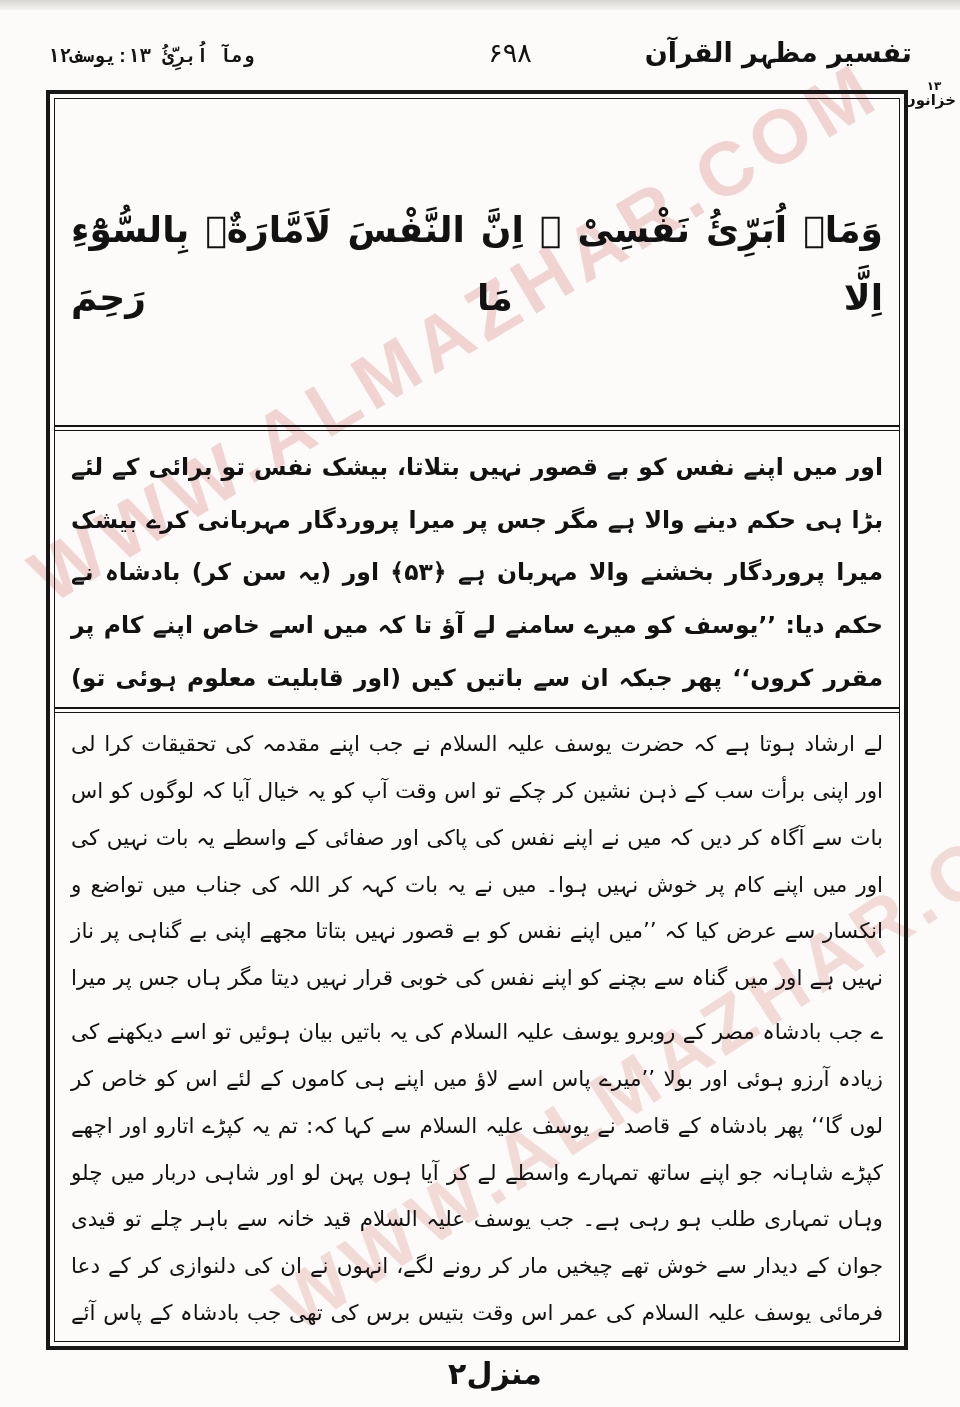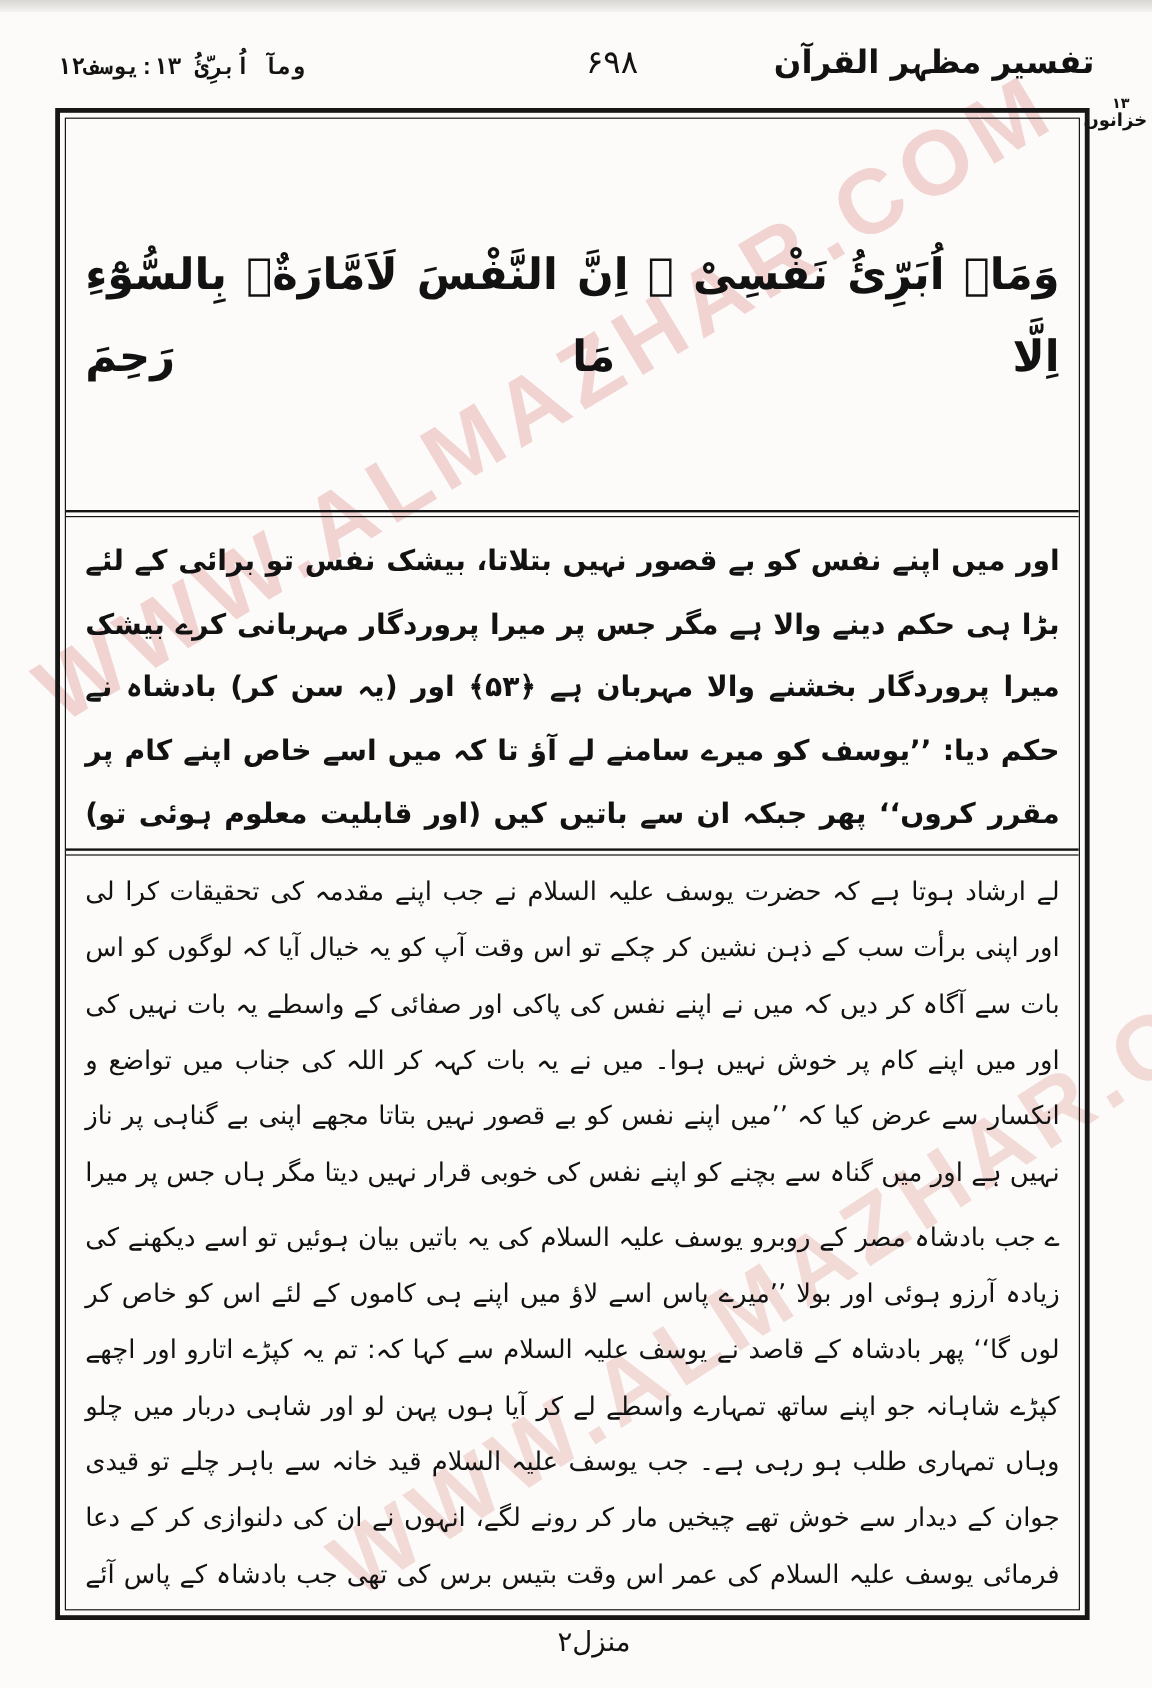--- a/index.html
+++ b/index.html
@@ -78,21 +78,21 @@
   .section-heading{
     flex:0 0 52px; display:flex; align-items:center; justify-content:center;
     font-size:27px; font-weight:bold;
   }
   .commentary.second{ flex:1 1 auto; }
   
   .footer{
     position:absolute; top:1356px; left:0; width:960px;
     text-align:center; z-index:2;
   }
-  .footer span{ font-size:23px; font-weight:normal; display:inline-block; transform:translateX(15px);}
+  .footer span{ font-size:30px; font-weight:bold; display:inline-block; transform:translateX(15px);}
 </style>
 </head>
 <body>
 
 <div class="top-scan-band"></div>
 
 <div class="watermark wm-a">WWW.ALMAZHAR.COM</div>
 <div class="watermark wm-b">WWW.ALMAZHAR.COM</div>
 
 <div class="header">

